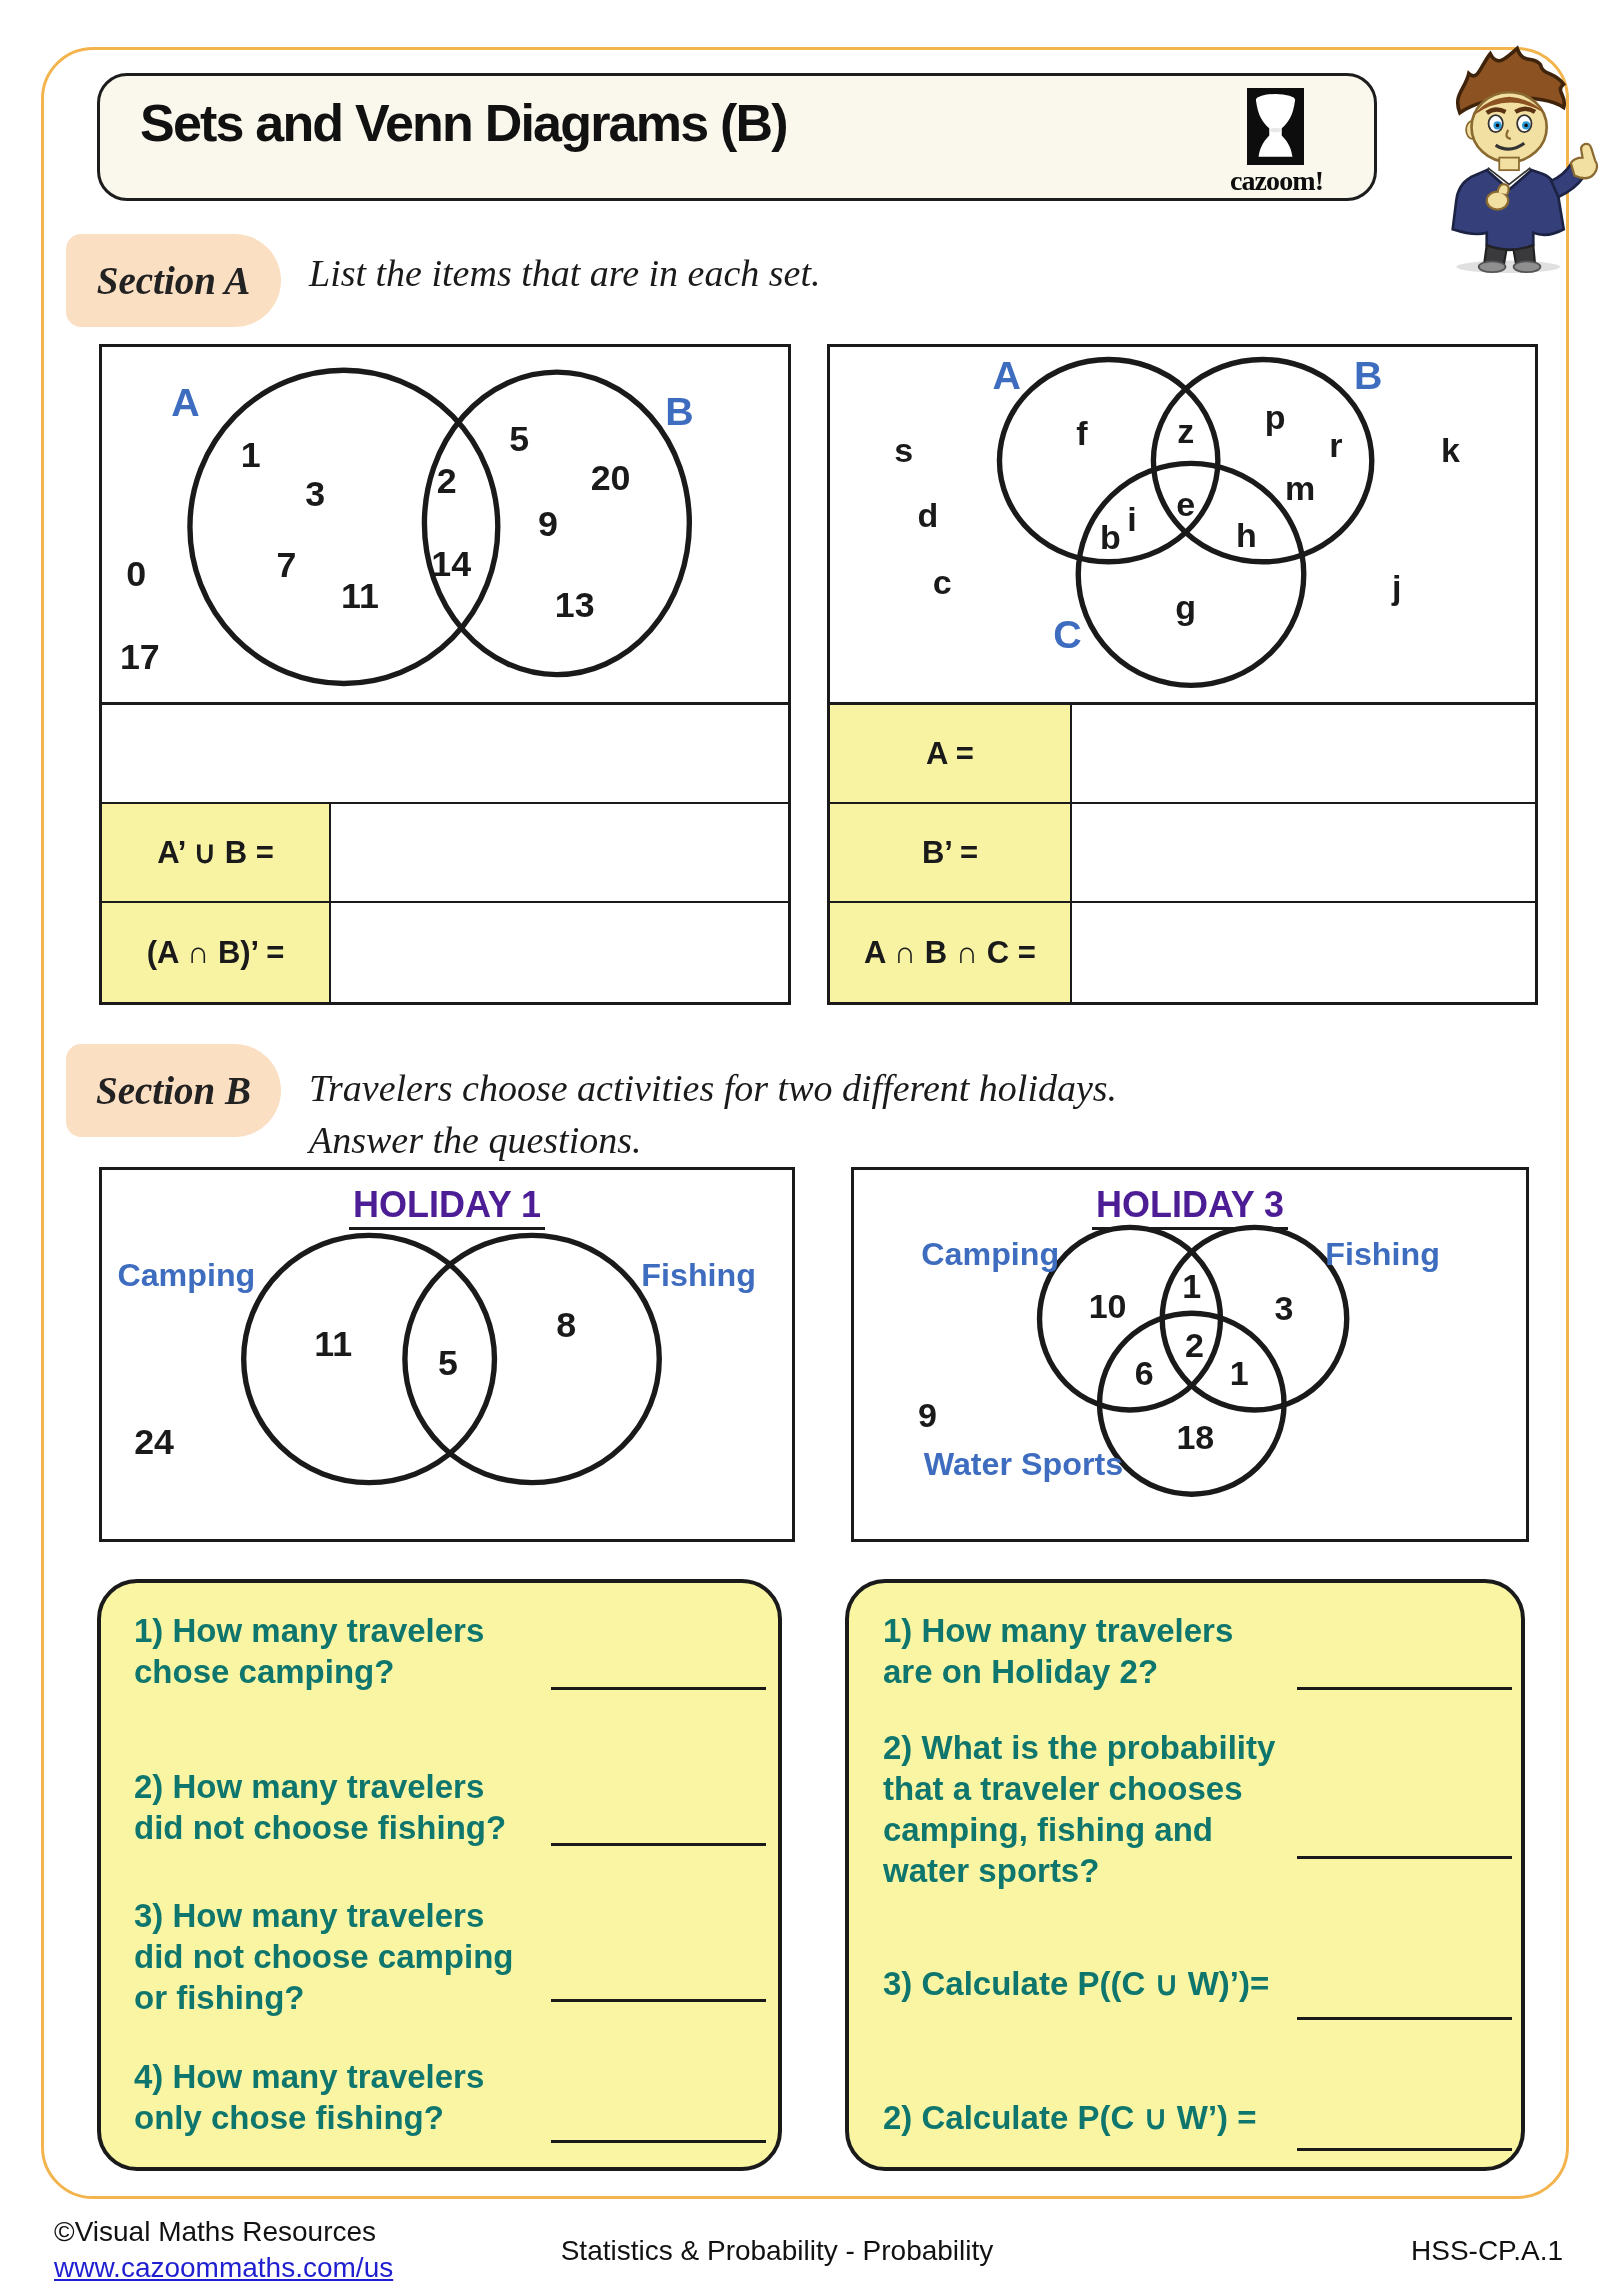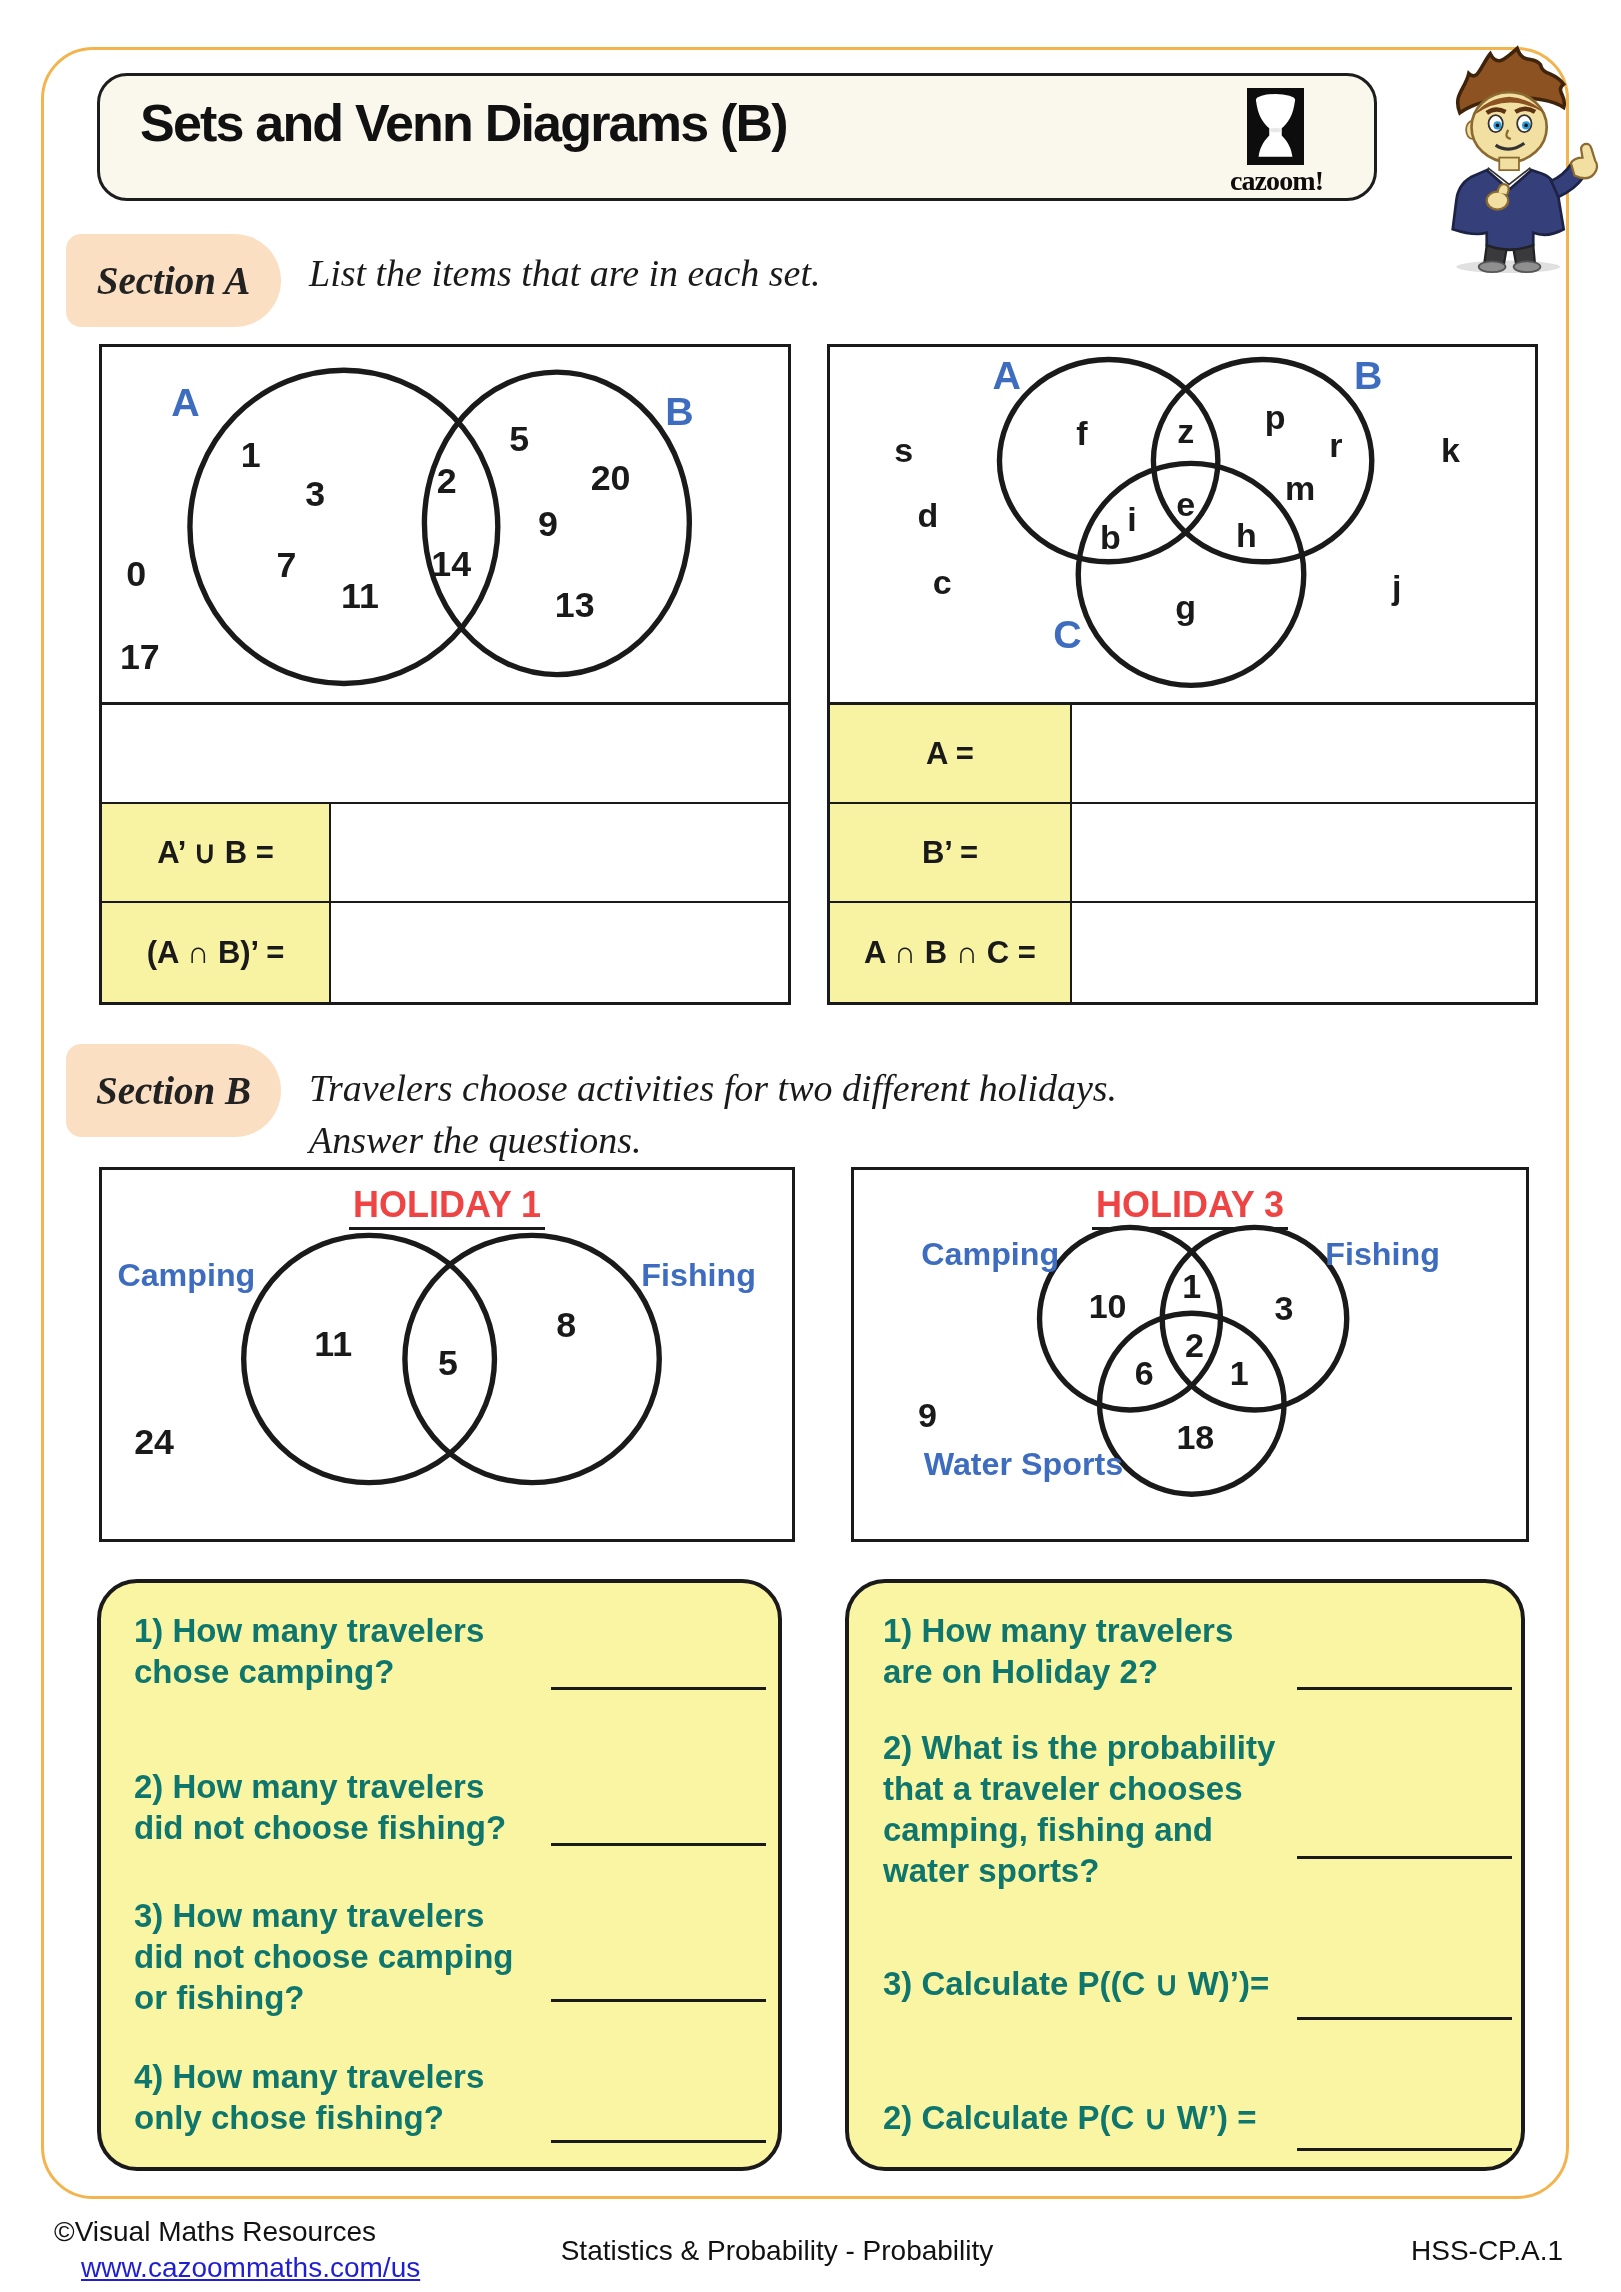--- a/index.html
+++ b/index.html
@@ -68,34 +68,34 @@
   .anstable .labelcell{
     background:#F8F3A3;border-right:2.7px solid #1a1a1a;
     display:flex;align-items:center;justify-content:center;
     font-weight:bold;font-size:31px;color:#1a1a1a;
   }
   .anstable .anscell{background:#ffffff;}
 
   
   .holiday-title{
     position:absolute;top:14.3px;left:0;right:0;text-align:center;
-    font-weight:bold;font-size:36px;color:#ef4444;
+    font-weight:bold;font-size:36px;color:#4c1d95;
   }
   .holiday-title span{border-bottom:3.6px solid #1a1a1a;padding:0 3.6px 1.8px 3.6px;}
 
   
   .qbox{
     background:#FAF5A3;border:4.5px solid #1a1a1a;border-radius:40px;
   }
   .q{position:absolute;font-weight:bold;font-size:33px;line-height:41px;color:#0f766e;}
   .blank{position:absolute;border-bottom:3.6px solid #1a1a1a;height:0;}
 
   
   .footer-text{font-size:28px;color:#111;}
-  .footer-link{font-size:28px;color:#1F1FD1;text-decoration:underline;margin-left:27px;}
+  .footer-link{font-size:28px;color:#1F1FD1;text-decoration:underline;}
 </style>
 </head>
 <body>
 
 <div class="abs orange-frame"></div>
 
 <div class="abs header-box"></div>
 <div class="abs page-title">Sets and Venn Diagrams (B)</div>
 
 <div class="abs logo-square">

